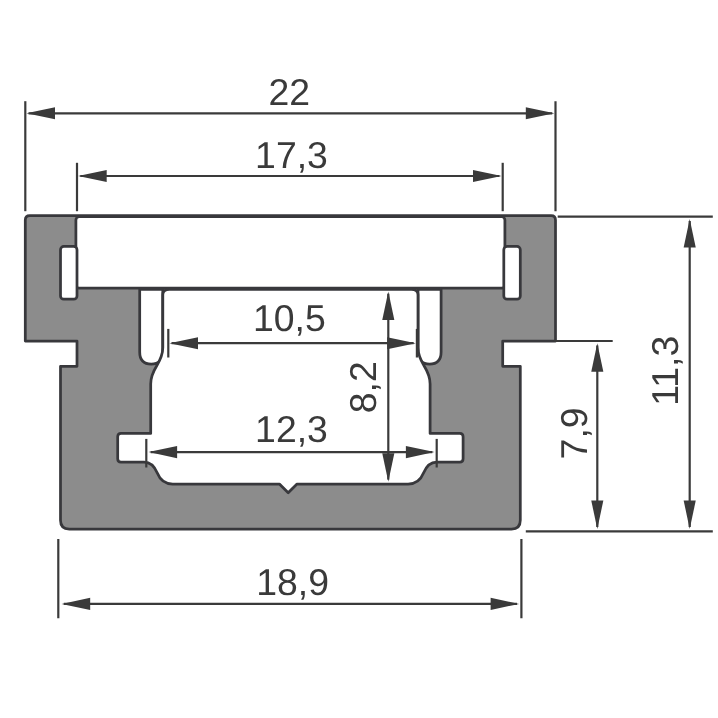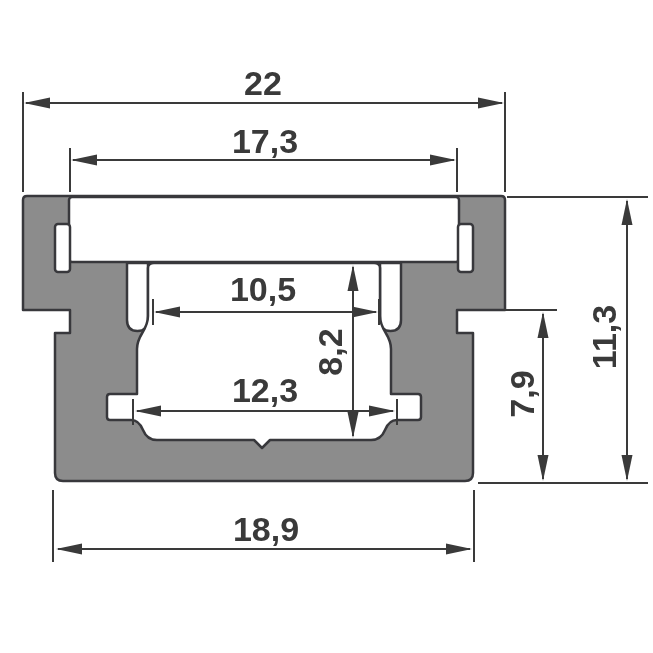--- a/index.html
+++ b/index.html
@@ -1,18 +1,18 @@
 <!DOCTYPE html>
 <html><head>
 <meta charset="utf-8">
 <style>
   html,body{margin:0;padding:0;background:#ffffff;}
   body{width:653px;height:653px;position:relative;overflow:hidden;
        font-family:"Liberation Sans", sans-serif;}
-  #stage{position:absolute;left:0;top:0;width:653px;height:532px;font-weight:bold;}
+  #stage{position:absolute;left:0;top:0;width:653px;height:532px;}
   svg{display:block;}
   .dim-label{font-family:"Liberation Sans", sans-serif;font-size:34px;fill:#3a3a3a;}
 </style>
 </head>
 <body>
 
 <div id="stage">
 <svg width="653" height="653" viewBox="0 0 653 653">
 
   <g stroke="#38383c" stroke-width="2.5" stroke-linejoin="round" stroke-linecap="round">

